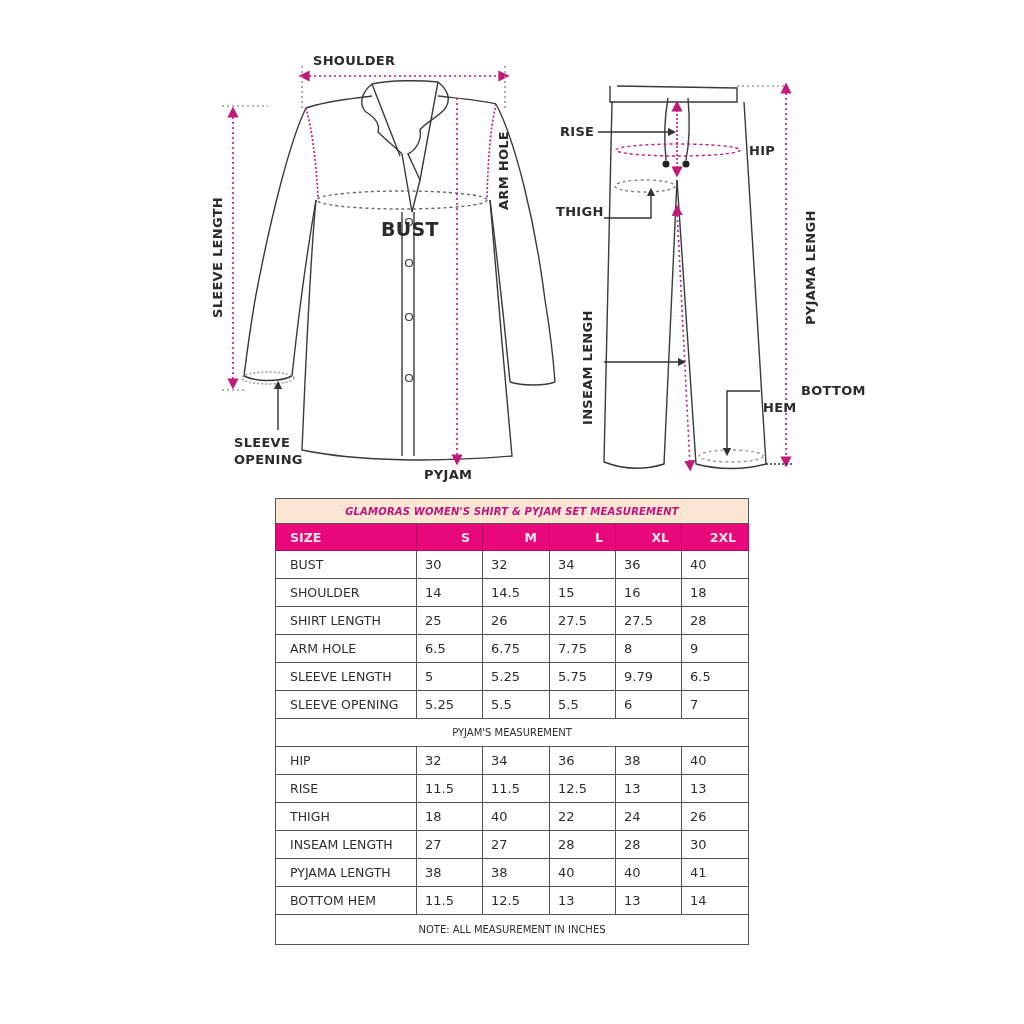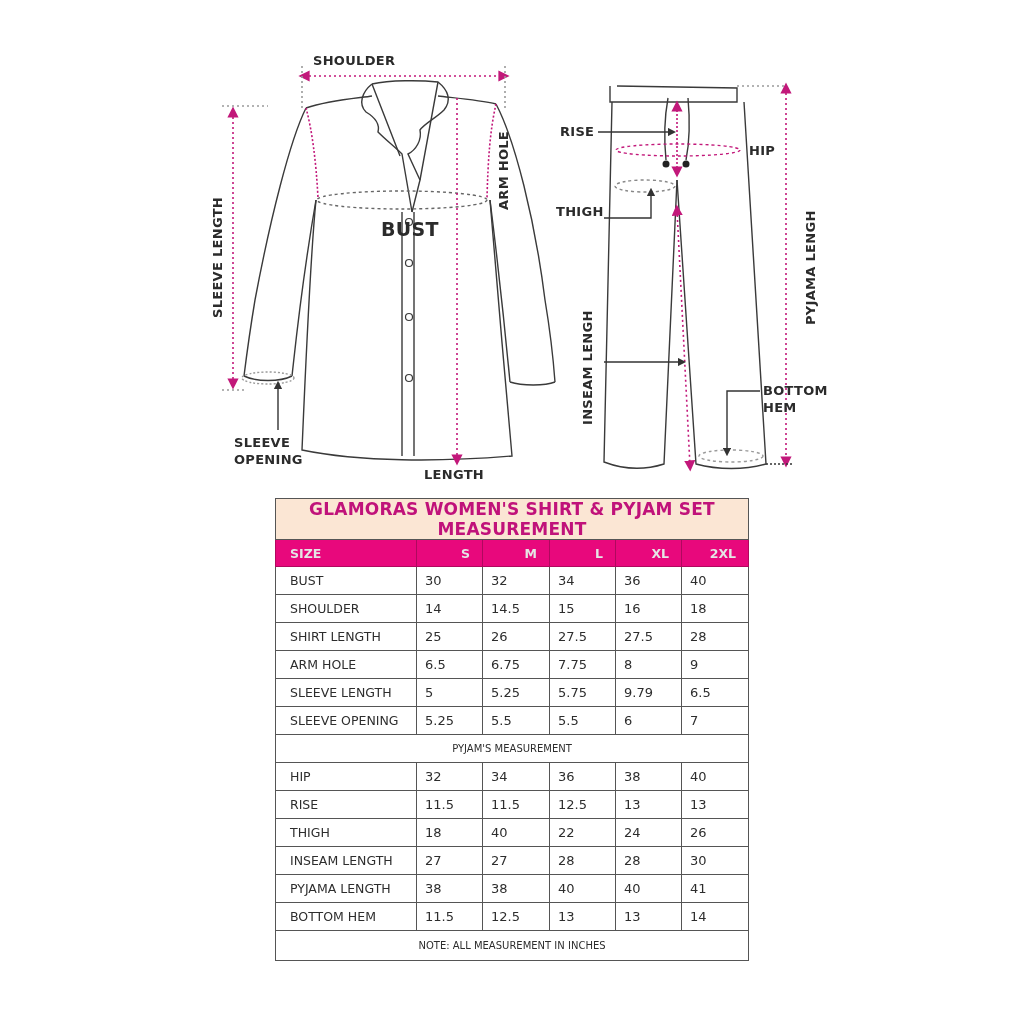--- a/index.html
+++ b/index.html
@@ -7,21 +7,21 @@
          font-family: "DejaVu Sans", "Liberation Sans", sans-serif; }
   .diagram { position: absolute; left: 0; top: 0; width: 1024px; height: 500px; }
   .diagram svg { position: absolute; left: 0; top: 0; }
   .lbl { position: absolute; font-weight: bold; color: #2b2b2b; font-size: 13px; letter-spacing: 0.3px; white-space: nowrap; line-height: 16px; }
   .lbl.big { font-size: 19px; line-height: 22px; }
   .lbl.vert { transform-origin: left top; transform: rotate(-90deg); }
 
   .table-wrap { position: absolute; left: 275px; top: 498px; width: 473px; }
   table { border-collapse: collapse; width: 473px; table-layout: fixed; }
   td, th { border: 1.5px solid #555; font-size: 13px; color: #2d2d2d; height: 27px; padding: 0 8px; }
-  .title-row td { background: #fbe6d4; color: #c0127a; font-weight: bold; text-align: center; font-size: 17px; height: 24px; letter-spacing: 0.2px; }
+  .title-row td { background: #fbe6d4; color: #c0127a; font-weight: bold; text-align: center; font-size: 10px; height: 24px; letter-spacing: 0.2px; font-style: italic; }
   .head-row th { background: #e8087c; color: #e5e5e5; font-weight: bold; font-size: 12.5px; text-align: right; padding-right: 12px; height: 26px; border-color: #b0085e; }
   .head-row th:first-child { text-align: left; padding-left: 14px; }
   td.rowlbl { text-align: left; padding-left: 14px; font-size: 12.5px; }
   td.val { padding-right: 16px; }
   .section-row td, .note-row td { text-align: center; font-size: 10px; }
   .note-row td { height: 29px; }
   col.c0 { width: 141px; }
   col.c1 { width: 66px; }
   col.c2 { width: 67px; }
   col.c3 { width: 66px; }
@@ -117,28 +117,28 @@
     <ellipse cx="731" cy="456" rx="32" ry="6" fill="none" stroke="#9a9a9a" stroke-width="1.4" stroke-dasharray="3,3"></ellipse>
     <path d="M760,391 L727,391 L727,452" fill="none" stroke="#333" stroke-width="1.4" marker-end="url(#arrK)"></path>
   </svg>
 
   <span class="lbl" style="left:313px;top:53px;">SHOULDER</span>
   <span class="lbl vert" style="left:496px;top:210px;">ARM HOLE</span>
   <span class="lbl big" style="left:381px;top:218px;">BUST</span>
   <span class="lbl vert" style="left:210px;top:318px;">SLEEVE LENGTH</span>
   <span class="lbl" style="left:234px;top:435px;">SLEEVE</span>
   <span class="lbl" style="left:234px;top:452px;">OPENING</span>
-  <span class="lbl" style="left:424px;top:467px;">LENGTH</span>
+  <span class="lbl" style="left:424px;top:467px;">PYJAM</span>
 
   <span class="lbl" style="left:560px;top:124px;">RISE</span>
   <span class="lbl" style="left:749px;top:143px;">HIP</span>
   <span class="lbl" style="left:556px;top:204px;">THIGH</span>
   <span class="lbl vert" style="left:803px;top:325px;">PYJAMA LENGH</span>
   <span class="lbl vert" style="left:580px;top:425px;">INSEAM LENGH</span>
-  <span class="lbl" style="left:763px;top:383px;">BOTTOM</span>
+  <span class="lbl" style="left:801px;top:383px;">BOTTOM</span>
   <span class="lbl" style="left:763px;top:400px;">HEM</span>
 </div>
 
 <div class="table-wrap">
   <table>
     <colgroup>
       <col class="c0">
         <col class="c1">
         <col class="c2">
         <col class="c3">

